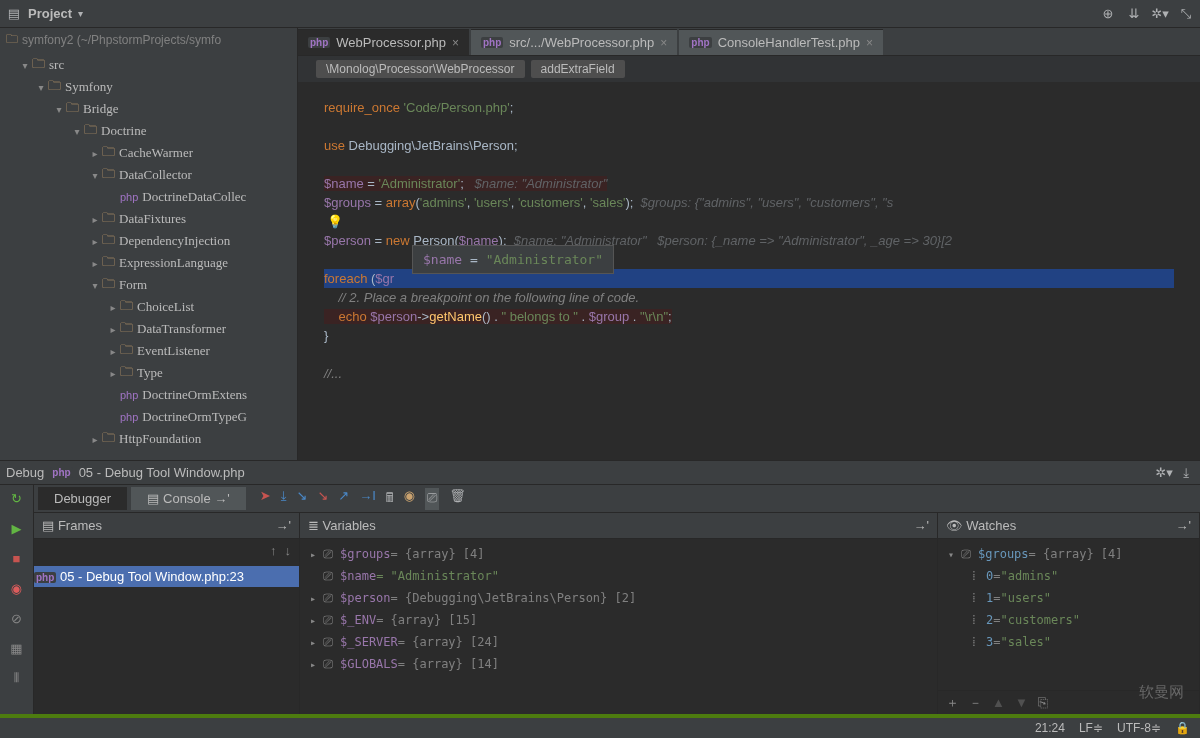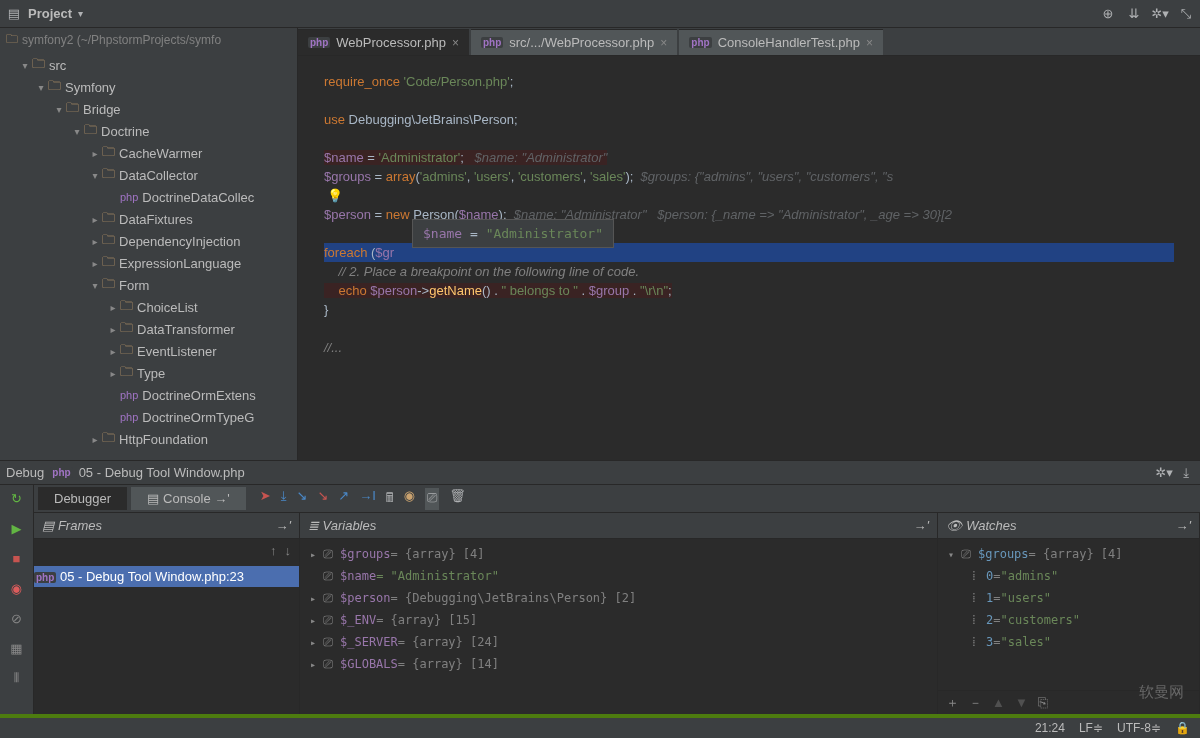--- a/index.html
+++ b/index.html
@@ -29,21 +29,21 @@
 .down-arrow { color: #afb1b3; font-size: 10px; }
 .icon { width: 16px; height: 16px; display: inline-flex; align-items: center; justify-content: center; color: #afb1b3; }
 .main-row { display: flex; flex: 1; overflow: hidden; }
 .sidebar { width: 298px; background: #3c3f41; border-right: 1px solid #282828; display: flex; flex-direction: column; overflow: hidden; }
 .breadcrumb-path { height: 24px; display: flex; align-items: center; padding: 0 6px; color: #808080; font-size: 12px; }
 .tree { flex: 1; overflow: hidden; padding-top: 2px; }
 .tree-row { display: flex; align-items: center; height: 22px; white-space: nowrap; cursor: default; }
 .arrow { width: 14px; text-align: center; color: #888; font-size: 10px; }
 .folder-icon { color: #c9a26f; margin-right: 4px; }
 .file-icon { color: #a074c4; margin-right: 4px; font-size: 11px; }
-.tree-label { color: #bbbbbb; }
+.tree-label { color: #bbbbbb; font-family: Liberation Serif, serif; }
 .indent-1 { padding-left: 18px; }
 .indent-2 { padding-left: 34px; }
 .indent-3 { padding-left: 52px; }
 .indent-4 { padding-left: 70px; }
 .indent-5 { padding-left: 88px; }
 .indent-6 { padding-left: 106px; }
 .editor-area { flex: 1; display: flex; flex-direction: column; background: #2b2b2b; overflow: hidden; }
 .tabs { height: 28px; background: #3c3f41; border-bottom: 1px solid #282828; display: flex; align-items: flex-end; }
 .tab { height: 26px; padding: 0 10px; display: flex; align-items: center; gap: 6px; background: #515658; color: #bbbbbb; margin-right: 2px; border-top: 1px solid #282828; }
 .tab.active { background: #2b2b2b; }
@@ -68,21 +68,21 @@
 .debug-main { flex: 1; display: flex; flex-direction: column; }
 .debug-tabs { height: 28px; display: flex; align-items: center; padding: 0 4px; gap: 4px; border-bottom: 1px solid #282828; }
 .debug-tab { padding: 4px 16px; background: #515658; color: #bbbbbb; }
 .debug-tab.active { background: #2b2b2b; }
 .debug-icons-row { display: flex; gap: 10px; color: #afb1b3; padding-left: 10px; }
 .debug-cols { flex: 1; display: flex; }
 .debug-col { border-right: 1px solid #282828; display: flex; flex-direction: column; background: #2b2b2b; }
 .col-frames { width: 266px; }
 .col-vars { flex: 1; }
 .col-watches { width: 262px; }
-.col-header { height: 26px; background: #3c3f41; display: flex; align-items: center; padding: 0 8px; gap: 6px; color: #bbbbbb; justify-content: space-between; border-bottom: 1px solid #282828; font-style: italic; }
+.col-header { height: 26px; background: #3c3f41; display: flex; align-items: center; padding: 0 8px; gap: 6px; color: #bbbbbb; justify-content: space-between; border-bottom: 1px solid #282828; }
 .col-body { flex: 1; padding: 4px 0; overflow: hidden; }
 .frame-row.sel { background: #4b6eaf; color: #fff; padding: 3px 0; }
 .var-row { display: flex; align-items: center; height: 22px; padding-left: 6px; font-family: Menlo, monospace; font-size: 12px; }
 .var-arrow { width: 14px; color: #888; text-align: center; font-size: 10px; }
 .var-icon { width: 16px; color: #888; text-align: center; margin-right: 4px; }
 .var-name { color: #9876aa; }
 .var-name2 { color: #6897bb; }
 .var-eq { color: #808080; }
 .var-val { color: #808080; }
 .var-str { color: #6a8759; }
@@ -222,20 +222,24 @@
           <span class="php-icon">php</span>
           <span>src/.../WebProcessor.php</span>
           <span class="tab-close">×</span>
         </div>
         <div class="tab">
           <span class="php-icon">php</span>
           <span>ConsoleHandlerTest.php</span>
           <span class="tab-close">×</span>
         </div>
       </div>
+    <div class="crumb-bar">
+      <span class="crumb">\Monolog\Processor\WebProcessor</span>
+      <span class="crumb">addExtraField</span>
+    </div>
     <div class="code">
 <pre style="margin:8px;font-family:Liberation Sans, sans-serif"><span class="kw">require_once</span> <span class="str">'Code/Person.php'</span>;
 
 <span class="kw">use</span> Debugging\JetBrains\Person;
 
 <span class="bp-line"><span class="var">$name</span> = <span class="str">'Administrator'</span>;   <span class="hint">$name: "Administrator"</span></span>
 <span class="var">$groups</span> = <span class="kw">array</span>(<span class="str">'admins'</span>, <span class="str">'users'</span>, <span class="str">'customers'</span>, <span class="str">'sales'</span>);  <span class="hint">$groups: {"admins", "users", "customers", "s</span>
  💡
 <span class="var">$person</span> = <span class="kw">new</span> Person(<span class="var">$name</span>);  <span class="hint">$name: "Administrator"   $person: {_name =&gt; "Administrator", _age =&gt; 30}[2</span>
 

